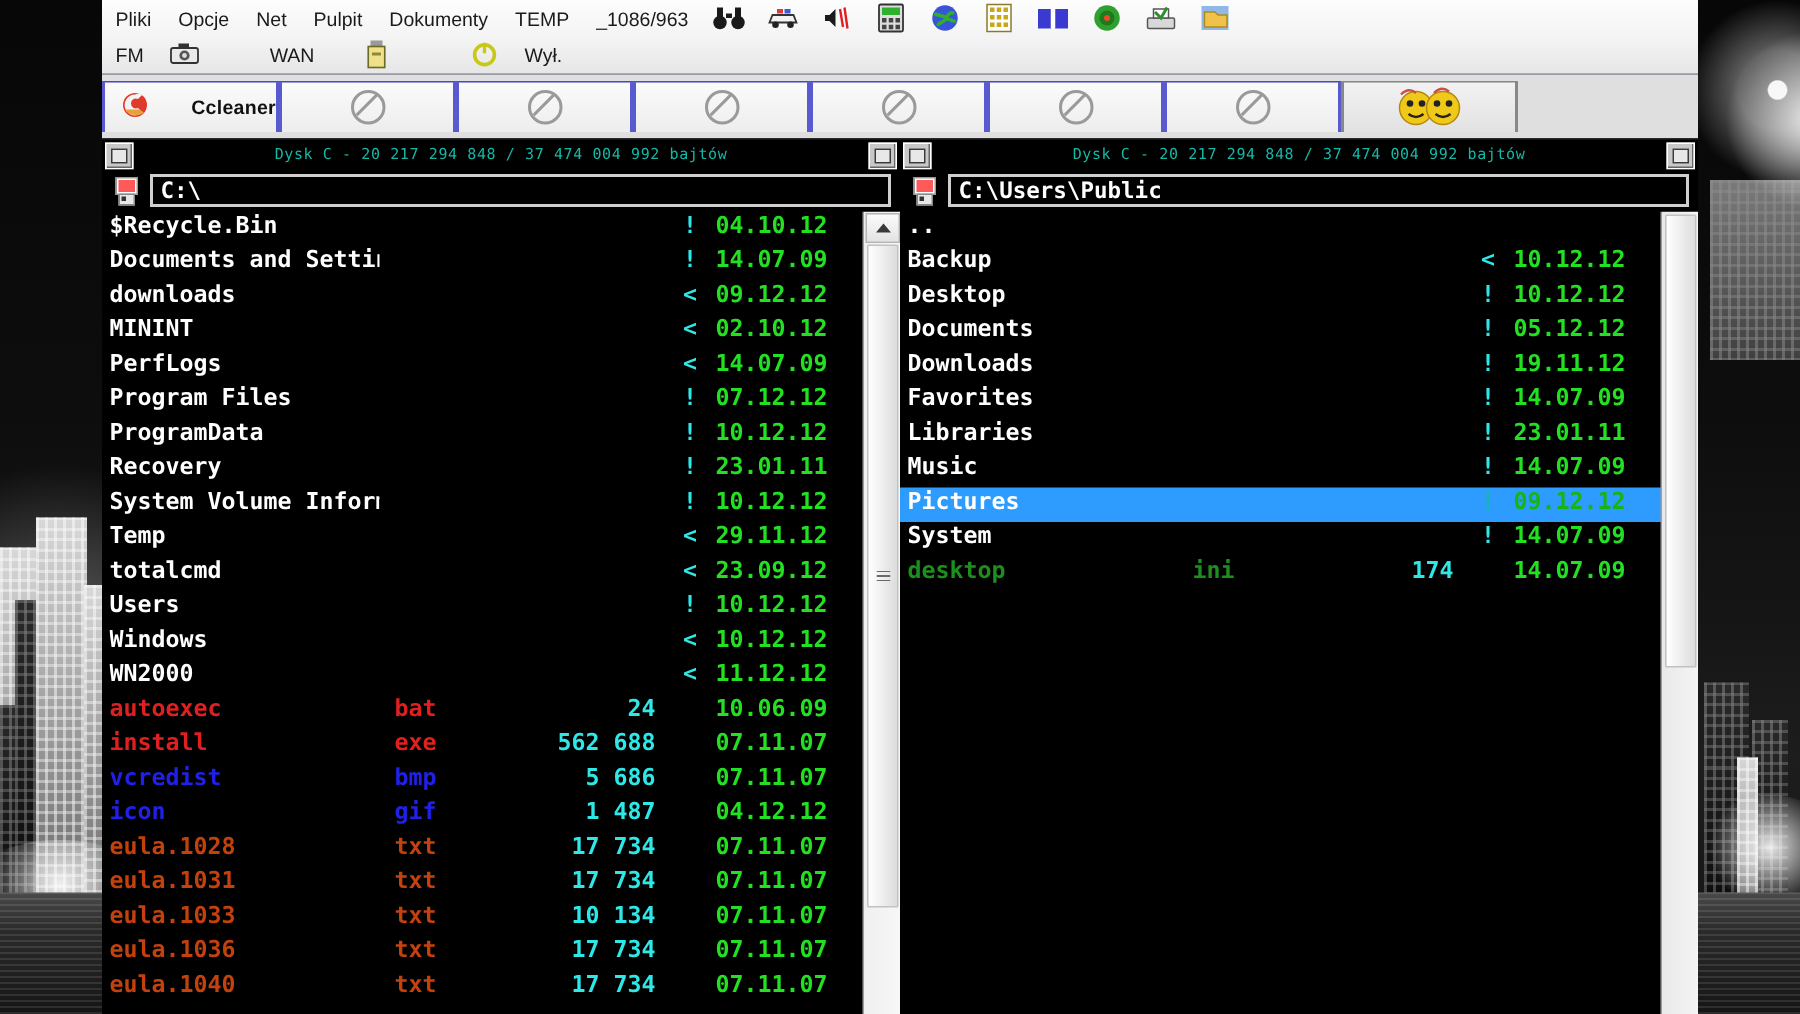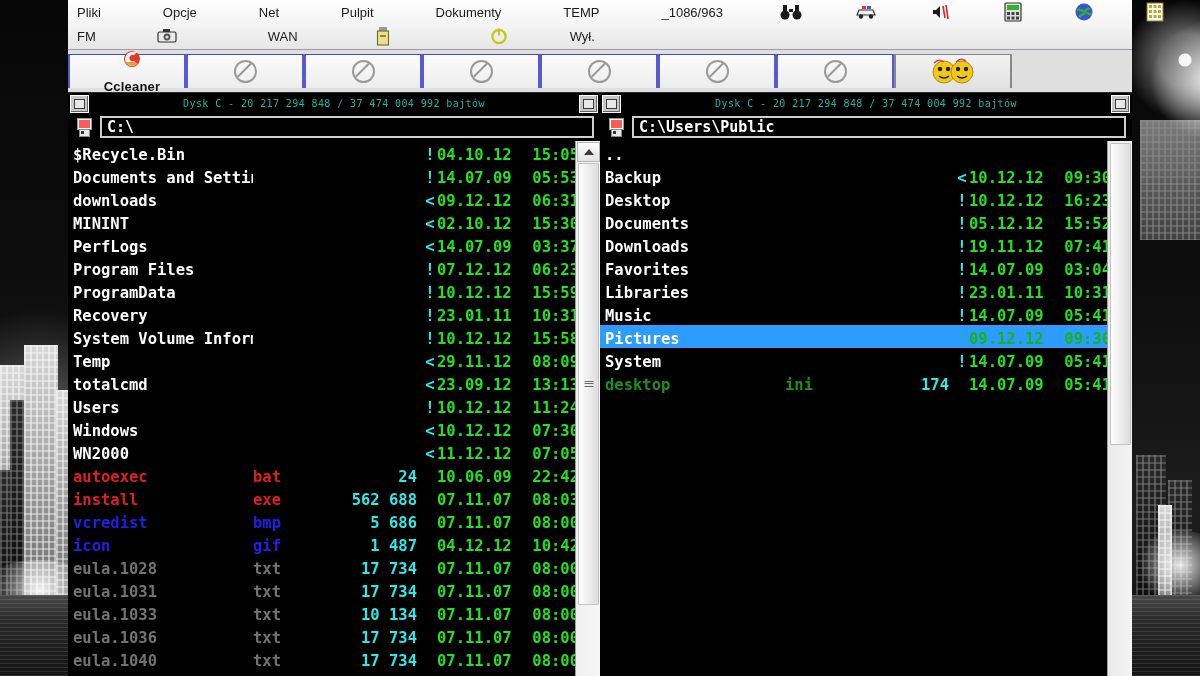--- a/index.html
+++ b/index.html
@@ -33,38 +33,38 @@
      background:repeating-linear-gradient(180deg, rgba(255,255,255,.10) 0 1px, rgba(0,0,0,0) 1px 4px);}
   .glow{position:absolute;border-radius:50%;background:radial-gradient(circle,rgba(255,255,255,.9) 0%,rgba(255,255,255,0) 70%);}
 
   
   #app{position:absolute;left:68px;top:0;width:1064px;height:676px;}
 
   
   #menubar{position:absolute;left:0;top:0;width:1064px;height:49px;
       background:linear-gradient(180deg,#fdfdfd 0%,#f3f3f3 55%,#e6e6e6 100%);
       border-bottom:1px solid #b9b9b9;}
-  .menurow{position:absolute;left:0;width:964px;height:24px;display:flex;align-items:center;gap:44px;}
+  .menurow{position:absolute;left:0;width:964px;height:24px;display:flex;align-items:center;}
   .menurow.r1{top:0;}
   .menurow.r2{top:24px;}
   .mitem{font-family:"Liberation Sans",sans-serif;font-size:13px;color:#1a1a1a;
      padding:0 9px;white-space:nowrap;cursor:default;}
   .ticon{width:28px;height:22px;display:flex;align-items:center;justify-content:center;margin:0 4px;}
   .ticon svg{display:block;}
 
   
   #tabstrip{position:absolute;left:0;top:49px;width:1064px;height:43px;
      background:#dfdfdf;border-top:1px solid #9a9aa8;padding-top:4px;box-sizing:border-box;
      display:flex;align-items:stretch;}
   .tab{flex:0 0 auto;background:linear-gradient(180deg,#fbfbfb,#ededed);
      border-left:2px solid #5a5ad0;border-right:2px solid #5a5ad0;border-top:1px solid #4a4ac8;
      display:flex;align-items:center;justify-content:center;gap:7px;height:34px;
      font-family:"Liberation Sans",sans-serif;font-size:13px;font-weight:bold;color:#111;
      box-sizing:border-box;}
-  .tab.named{width:118px;padding-left:4px;justify-content:center;padding-left:10px;flex-direction:column;}
+  .tab.named{width:118px;padding-left:4px;justify-content:space-between;padding-left:10px;}
   .tab.empty{width:118px;}
   .tab.smiley{width:118px;background:linear-gradient(180deg,#f2f2f2,#e2e2e2);border-color:#888;}
   .tab-label{letter-spacing:.2px;}
   .noentry{width:19px;height:19px;border:2px solid #9a9a9a;border-radius:50%;position:relative;}
   .noentry::after{content:"";position:absolute;left:-1px;top:7px;width:19px;height:2px;
      background:#9a9a9a;transform:rotate(-45deg);}
 
   
   #panes{position:absolute;left:0;top:92px;width:1064px;height:584px;}
   .pane{position:absolute;top:0;height:584px;background:#000;}
@@ -89,34 +89,34 @@
      border:1px solid #9a9a9a;}
   .driveIcon .scr i{position:absolute;left:1px;top:1px;right:1px;bottom:1px;background:#ff5a5a;display:block;}
   .driveIcon .base{position:absolute;left:5px;top:12px;width:9px;height:6px;background:#e8e8e8;border:1px solid #8a8a8a;}
   .driveIcon .base b{position:absolute;left:1px;top:1px;width:3px;height:3px;background:#333;display:block;}
   .pathBox{flex:1 1 auto;height:22px;background:#000;border:2px solid #cfcfcf;
      display:flex;align-items:center;padding-left:5px;box-sizing:border-box;}
   .pathBox span{font-family:"DejaVu Sans Mono",monospace;font-size:15px;font-weight:bold;color:#fff;}
 
   .fileArea{position:relative;height:536px;background:#000;overflow:hidden;}
   .fileList{position:absolute;left:0;top:0;right:24px;bottom:0;overflow:hidden;}
-  .frow{height:23px;display:flex;align-items:flex-end;white-space:nowrap;
+  .frow{height:23px;display:flex;align-items:flex-start;white-space:nowrap;
      font-family:"DejaVu Sans Mono",monospace;font-size:15.5px;font-weight:bold;
-     padding-left:5px;box-sizing:border-box;}
+     padding-left:5px;box-sizing:border-box;gap:10px;}
   .frow.sel{background:#2e9bff;}
   .cName{flex:0 0 auto;width:180px;overflow:hidden;}
   .cExt{flex:0 0 auto;width:76px;}
   .cSize{flex:0 0 auto;width:88px;text-align:right;color:#2ee8e8;padding-right:6px;}
   .cMark{flex:0 0 auto;width:14px;text-align:center;color:#2ee8e8;}
   .cDate{flex:0 0 auto;width:84px;color:#23e023;}
   .cTime{flex:0 0 auto;width:58px;color:#23e023;text-align:right;}
   .c-white{color:#ffffff;}
   .c-red{color:#e02020;}
   .c-blue{color:#2020e8;}
-  .c-green{color:#737373;}
+  .c-green{color:#c2410c;}
   .c-dgreen{color:#1d8f1d;}
   .frow.sel .cName,.frow.sel .cExt{color:#ffffff;}
   .frow.sel .cDate,.frow.sel .cTime{color:#16b516;}
   .frow.sel .cMark,.frow.sel .cSize{color:#16b5b5;}
 
   
   .sbar{position:absolute;right:0;top:0;width:24px;bottom:0;
      background:linear-gradient(90deg,#efefef,#f7f7f7);border-left:1px solid #9e9e9e;}
   .sbtn{position:absolute;left:1px;width:21px;height:18px;
      background:linear-gradient(180deg,#fcfcfc,#e3e3e3);border:1px solid #b5b5b5;}

